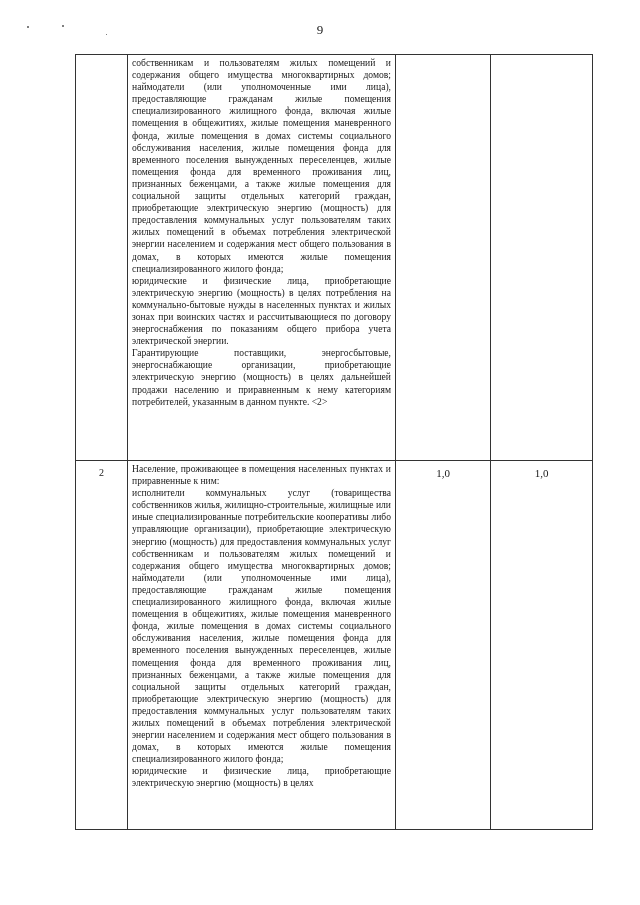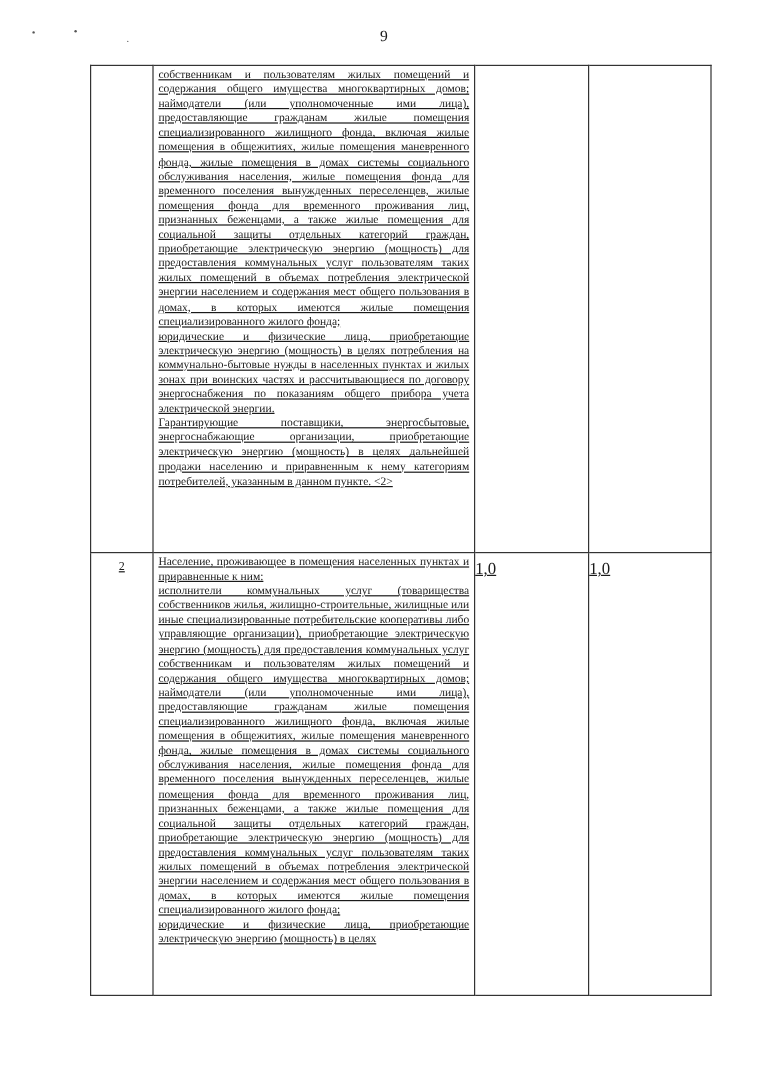--- a/index.html
+++ b/index.html
@@ -3,26 +3,26 @@
 <meta charset="utf-8">
 <style>
   html, body { margin: 0; padding: 0; background: #ffffff; }
   body { width: 640px; height: 905px; position: relative; overflow: hidden;
          font-family: "Liberation Serif", "DejaVu Serif", serif; color: #1a1a1a; }
   .page-number { position: absolute; top: 22px; left: 0; width: 640px; text-align: center;
                  font-size: 13px; }
   .speck { position: absolute; width: 2px; height: 2px; background: #555; border-radius: 1px; }
   table.doc-table { position: absolute; left: 75px; top: 54px; border-collapse: collapse;
                     table-layout: fixed; width: 517px; }
-  table.doc-table td { border: 1px solid #333; vertical-align: top; padding: 0; text-decoration: underline; }
+  table.doc-table td { border: 1px solid #333; vertical-align: top; padding: 0; }
   col.c1 { width: 52px; } col.c2 { width: 268px; } col.c3 { width: 95px; } col.c4 { width: 102px; }
   .cell-text { font-size: 9.6px; line-height: 12.1px; text-align: justify; padding: 2px 4px 3px 4px; }
   .cell-text p { margin: 0; text-align: justify; }
   .num { text-align: center; font-size: 10px; padding-top: 6px; }
-  .val { text-align: left; font-size: 14px; padding-top: 6px; }
+  .val { text-align: center; font-size: 11px; padding-top: 6px; }
   tr.row-cont td { height: 405px; }
   tr.row-2 td { height: 368px; }
 </style>
 </head>
 <body>
 
 <div class="page-number">9</div>
 
 <div class="speck" style="left:27px;top:26px;"></div>
 <div class="speck" style="left:62px;top:25px;"></div>

